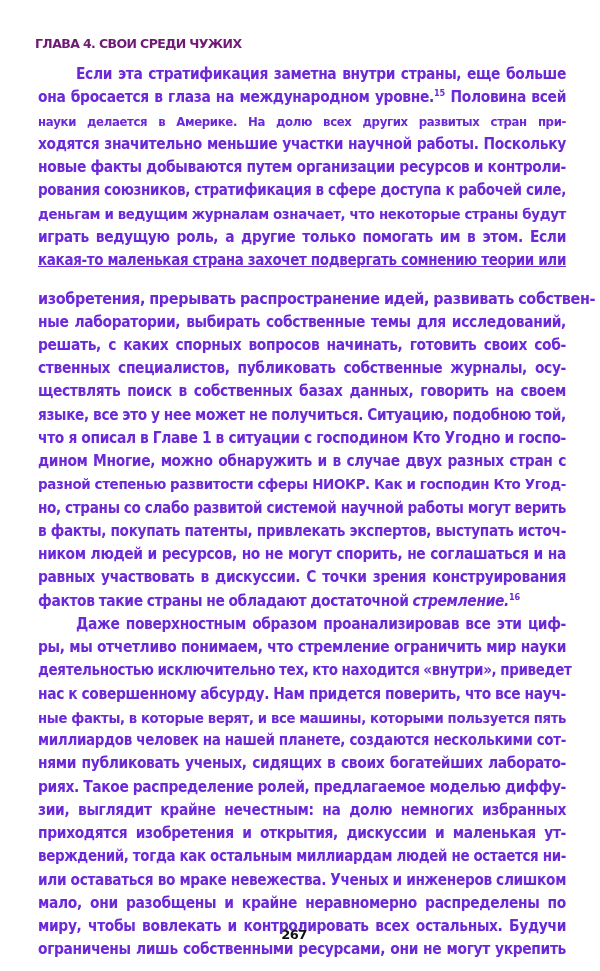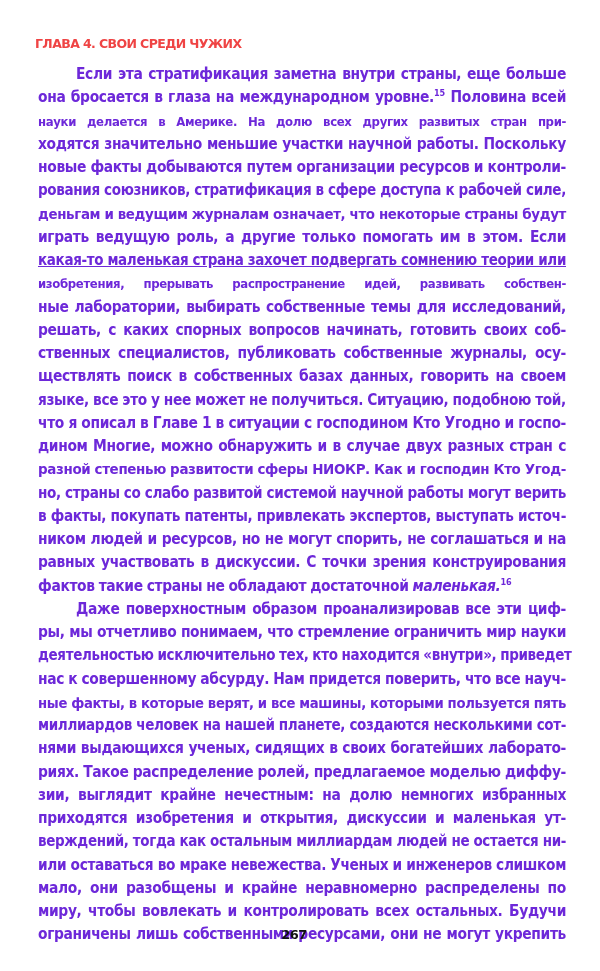--- a/index.html
+++ b/index.html
@@ -16,21 +16,21 @@
     font-family: "DejaVu Sans", sans-serif;
   }
   .running-head {
     position: absolute;
     left: 35px;
     top: 36px;
     font-family: "DejaVu Sans", sans-serif;
     font-weight: bold;
     font-size: 12.5px;
     letter-spacing: -0.6px;
-    color: #ef4444;
+    color: #701a75;
   }
   .text-block {
     position: absolute;
     left: 38px;
     top: 63px;
     width: 528px;
   }
   .line {
     height: 23.25px;
     line-height: 23.25px;
@@ -82,43 +82,43 @@
   <div class="paragraph">
     <div class="line indent">Если эта стратификация заметна внутри страны, еще больше</div>
     <div class="line"><span>она бросается в глаза на международном уровне.</span><sup class="fn">15</sup><span> Половина всей</span></div>
     <div class="line" style="font-size: 13px;">науки делается в Америке. На долю всех других развитых стран при-</div>
     <div class="line">ходятся значительно меньшие участки научной работы. Поскольку</div>
     <div class="line">новые факты добываются путем организации ресурсов и контроли-</div>
     <div class="line" style="font-size: 15.0679px;">рования союзников, стратификация в сфере доступа к рабочей силе,</div>
     <div class="line" style="font-size: 14.9023px;">деньгам и ведущим журналам означает, что некоторые страны будут</div>
     <div class="line">играть ведущую роль, а другие только помогать им в этом. Если</div>
     <div class="line" style="font-size: 15.0103px; text-decoration: underline;">какая-то маленькая страна захочет подвергать сомнению теории или</div>
-    <div class="line" style="font-size: 13px;">изобретения, прерывать распространение идей, развивать собствен-</div>
+    <div class="line" style="font-size: 16px; margin-top: 15px;">изобретения, прерывать распространение идей, развивать собствен-</div>
     <div class="line">ные лаборатории, выбирать собственные темы для исследований,</div>
     <div class="line">решать, с каких спорных вопросов начинать, готовить своих соб-</div>
     <div class="line">ственных специалистов, публиковать собственные журналы, осу-</div>
     <div class="line">ществлять поиск в собственных базах данных, говорить на своем</div>
     <div class="line" style="font-size: 15.2521px;">языке, все это у нее может не получиться. Ситуацию, подобною той,</div>
     <div class="line">что я описал в Главе 1 в ситуации с господином Кто Угодно и госпо-</div>
     <div class="line">дином Многие, можно обнаружить и в случае двух разных стран с</div>
     <div class="line" style="font-size: 14.9531px;">разной степенью развитости сферы НИОКР. Как и господин Кто Угод-</div>
     <div class="line" style="font-size: 15.1344px;">но, страны со слабо развитой системой научной работы могут верить</div>
     <div class="line" style="font-size: 15.219px;">в факты, покупать патенты, привлекать экспертов, выступать источ-</div>
     <div class="line">ником людей и ресурсов, но не могут спорить, не соглашаться и на</div>
     <div class="line">равных участвовать в дискуссии. С точки зрения конструирования</div>
-    <div class="line last"><span>фактов такие страны не обладают достаточной </span><span class="em">маленькая.</span><sup class="fn">16</sup></div>
+    <div class="line last"><span>фактов такие страны не обладают достаточной </span><span class="em">стремление.</span><sup class="fn">16</sup></div>
   </div>
   <div class="paragraph">
     <div class="line indent">Даже поверхностным образом проанализировав все эти циф-</div>
     <div class="line">ры, мы отчетливо понимаем, что стремление ограничить мир науки</div>
     <div class="line" style="font-size: 15px;">деятельностью исключительно тех, кто находится «внутри», приведет</div>
     <div class="line">нас к совершенному абсурду. Нам придется поверить, что все науч-</div>
     <div class="line" style="font-size: 14.7013px;">ные факты, в которые верят, и все машины, которыми пользуется пять</div>
     <div class="line" style="font-size: 15.0439px;">миллиардов человек на нашей планете, создаются несколькими сот-</div>
-    <div class="line">нями выдающихся ученых, сидящих в своих богатейших лаборато-</div>
+    <div class="line">нями публиковать ученых, сидящих в своих богатейших лаборато-</div>
     <div class="line">риях. Такое распределение ролей, предлагаемое моделью диффу-</div>
     <div class="line">зии, выглядит крайне нечестным: на долю немногих избранных</div>
     <div class="line">приходятся изобретения и открытия, дискуссии и маленькая ут-</div>
     <div class="line" style="font-size: 14.9946px;">верждений, тогда как остальным миллиардам людей не остается ни-</div>
     <div class="line" style="font-size: 15.2688px;">или оставаться во мраке невежества. Ученых и инженеров слишком</div>
     <div class="line">мало, они разобщены и крайне неравномерно распределены по</div>
     <div class="line">миру, чтобы вовлекать и контролировать всех остальных. Будучи</div>
     <div class="line">ограничены лишь собственными ресурсами, они не могут укрепить</div>
   </div>
 </div>

